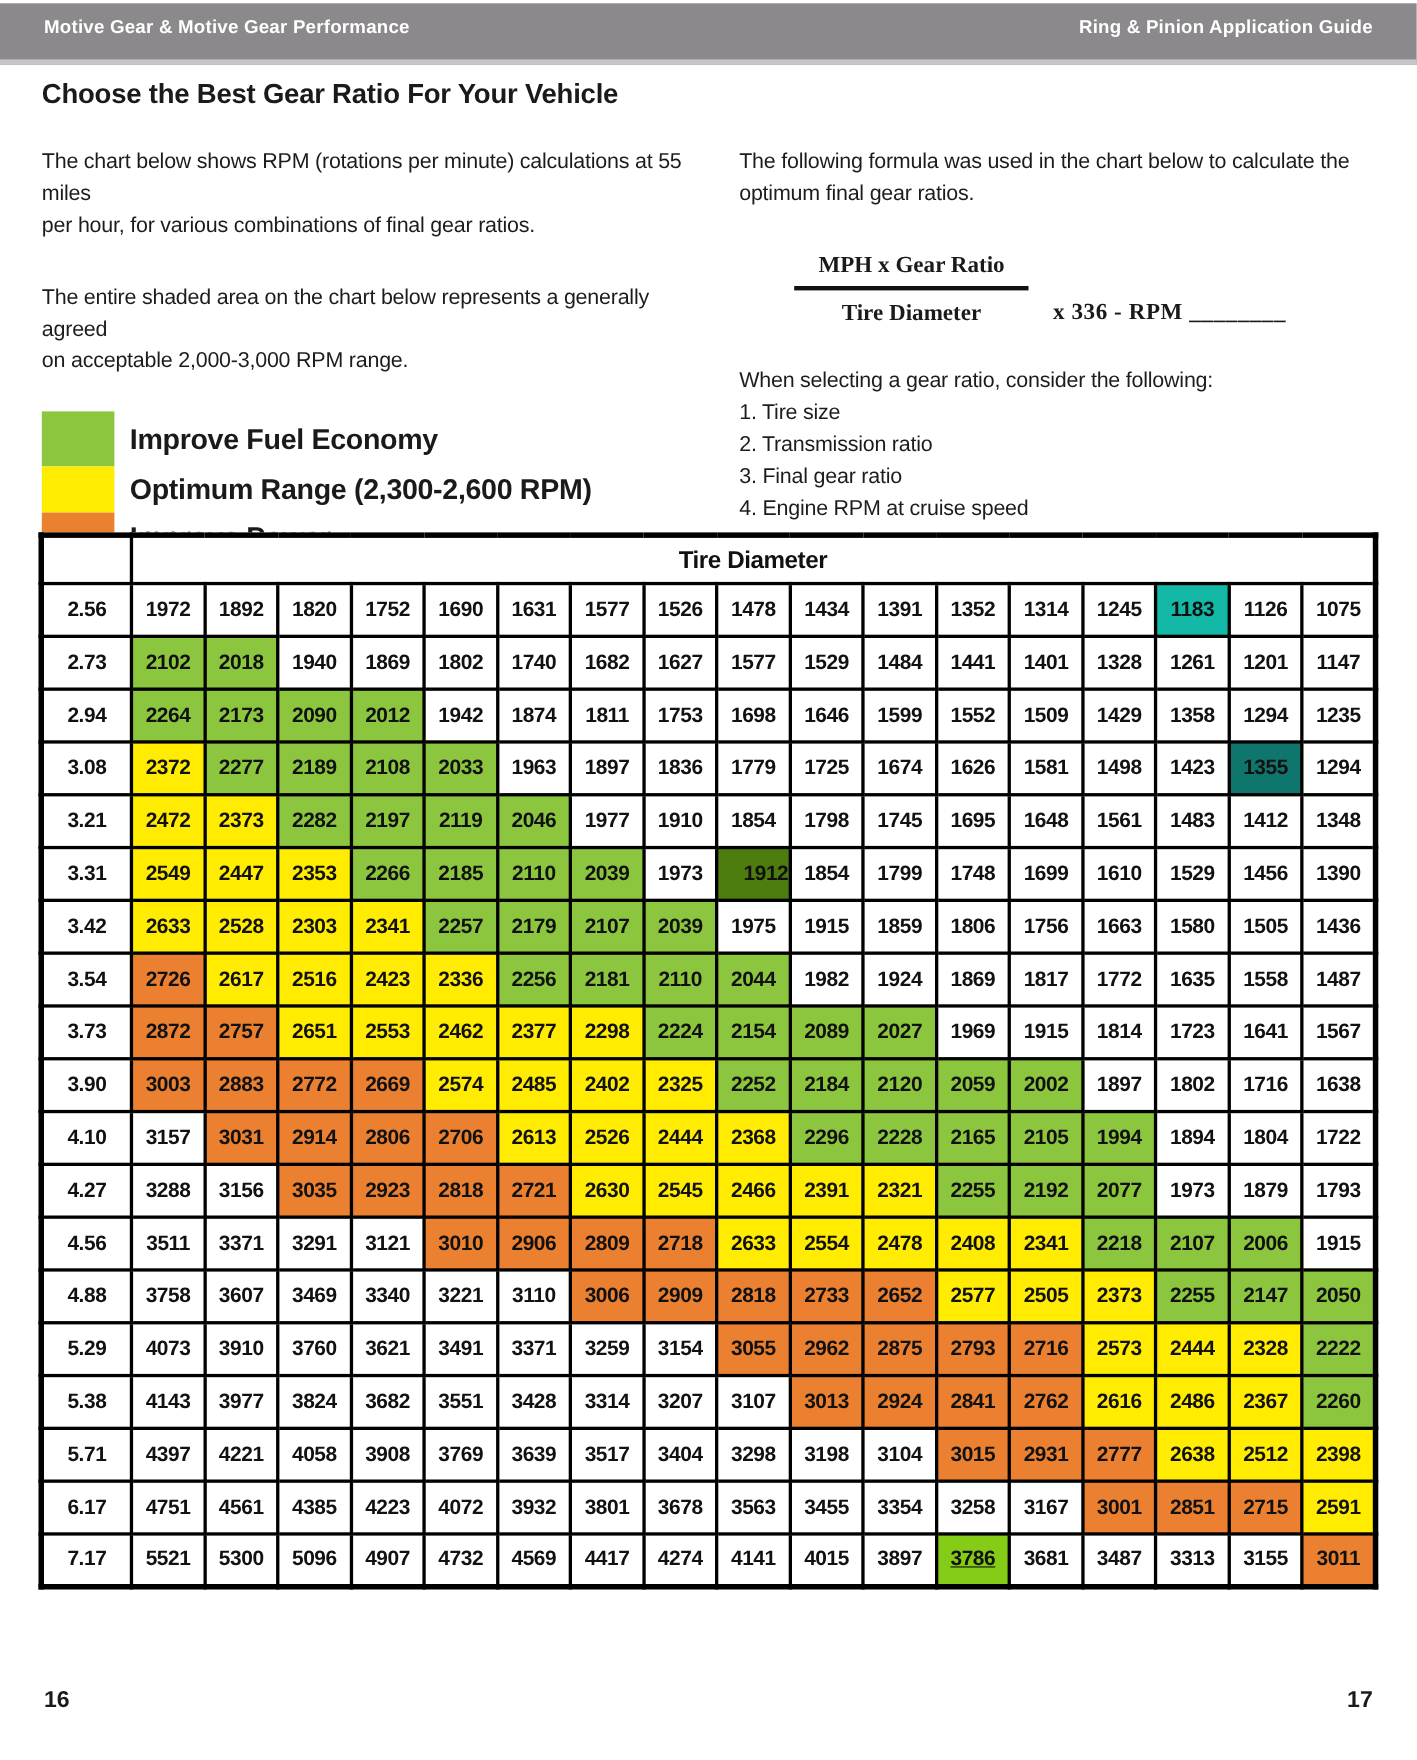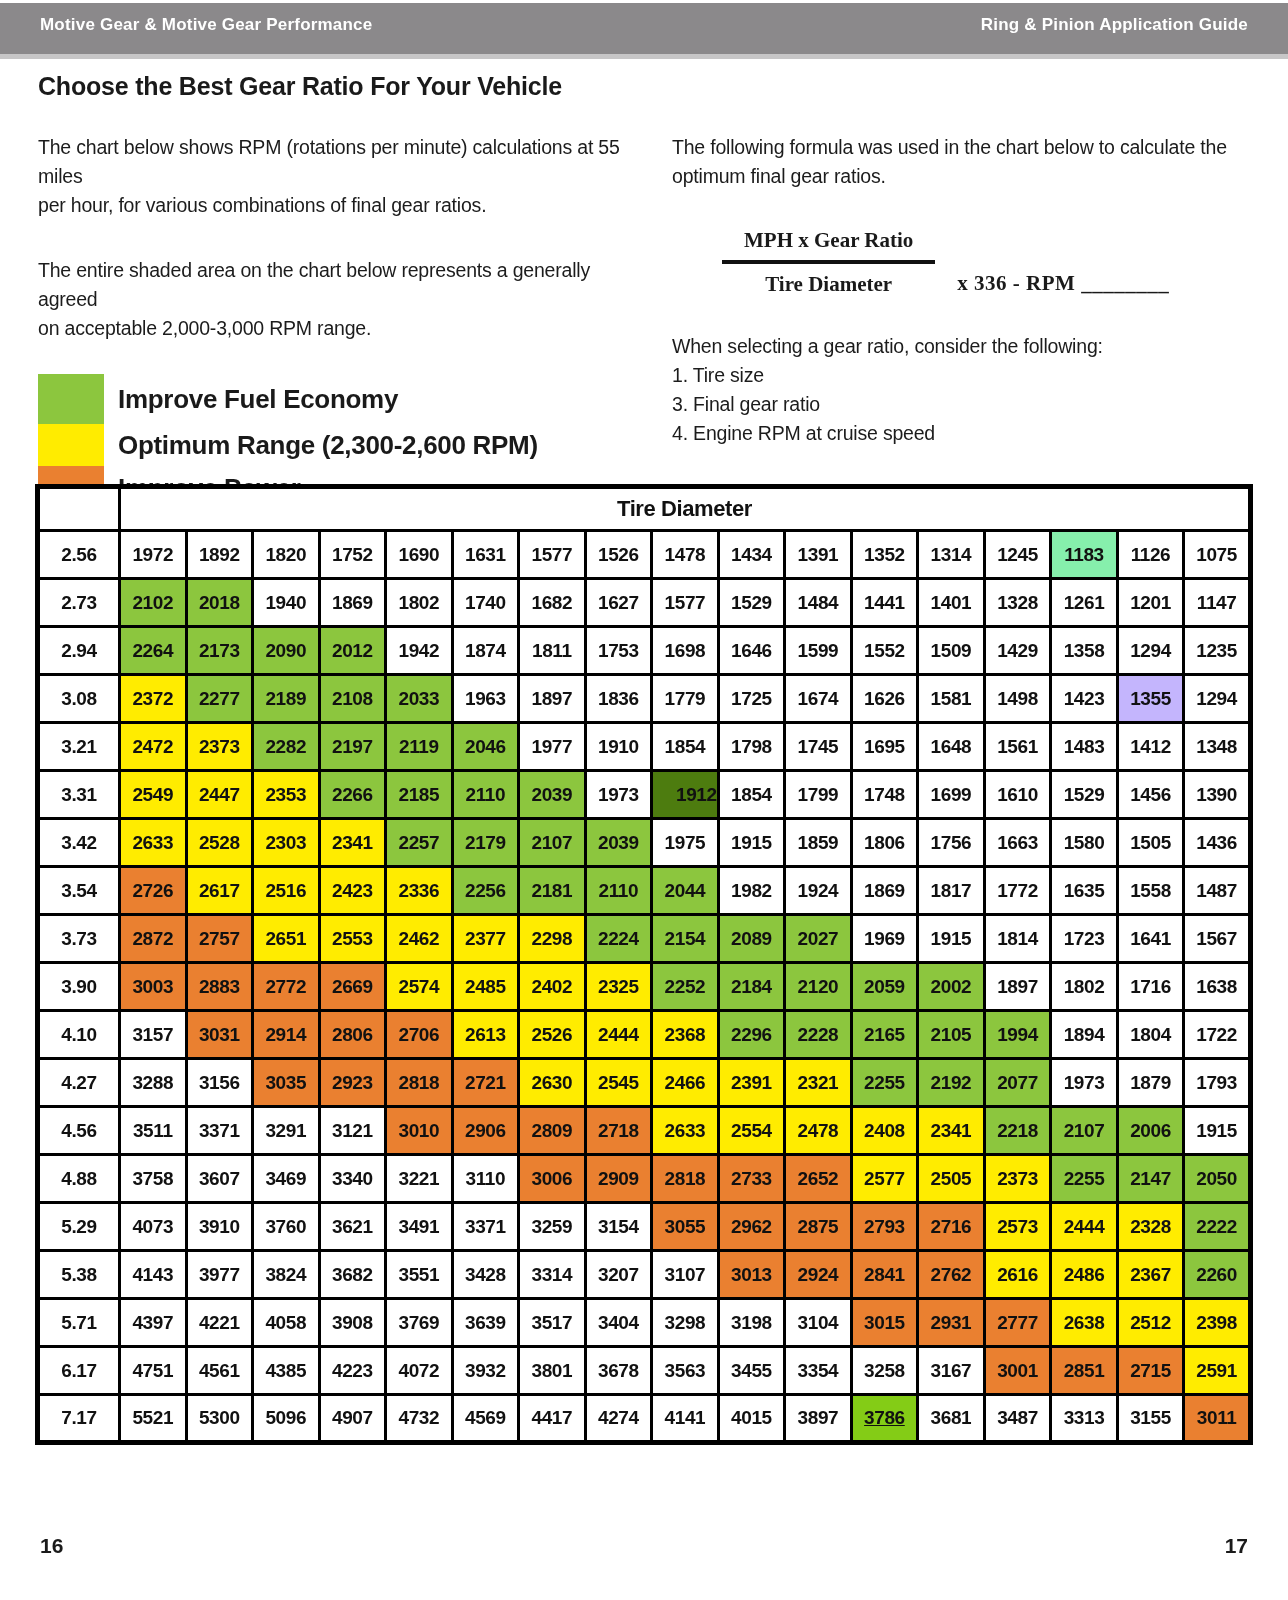--- a/index.html
+++ b/index.html
@@ -103,20 +103,21 @@
       <div class="frac">
         <div class="frac-num">MPH x Gear Ratio</div>
         <div class="frac-den">Tire Diameter</div>
       </div>
       <div class="formula-suffix">x 336 - RPM ________</div>
     </div>
 
     <div class="considerations">
       <div class="considerations-title">When selecting a gear ratio, consider the following:</div>
       <div class="consideration-item">1. Tire size</div>
+      <div class="consideration-item">2. Transmission ratio</div>
       <div class="consideration-item">3. Final gear ratio</div>
       <div class="consideration-item">4. Engine RPM at cruise speed</div>
     </div>
   </div>
 
   <div class="gear-table-wrap">
     <table class="gear-table">
       <colgroup id="table-colgroup">
           <col style="width:82px">
           <col>
@@ -153,21 +154,21 @@
             <td style="background: rgb(255, 255, 255);">1690</td>
             <td style="background: rgb(255, 255, 255);">1631</td>
             <td style="background: rgb(255, 255, 255);">1577</td>
             <td style="background: rgb(255, 255, 255);">1526</td>
             <td style="background: rgb(255, 255, 255);">1478</td>
             <td style="background: rgb(255, 255, 255);">1434</td>
             <td style="background: rgb(255, 255, 255);">1391</td>
             <td style="background: rgb(255, 255, 255);">1352</td>
             <td style="background: rgb(255, 255, 255);">1314</td>
             <td style="background: rgb(255, 255, 255);">1245</td>
-            <td style="background: #86efac;">1183</td>
+            <td style="background: #14b8a6;">1183</td>
             <td style="background: rgb(255, 255, 255);">1126</td>
             <td style="background: rgb(255, 255, 255);">1075</td>
           </tr>
           <tr>
             <td class="ratio">2.73</td>
             <td style="background: rgb(140, 198, 62);">2102</td>
             <td style="background: rgb(140, 198, 62);">2018</td>
             <td style="background: rgb(255, 255, 255);">1940</td>
             <td style="background: rgb(255, 255, 255);">1869</td>
             <td style="background: rgb(255, 255, 255);">1802</td>
@@ -214,21 +215,21 @@
             <td style="background: rgb(255, 255, 255);">1963</td>
             <td style="background: rgb(255, 255, 255);">1897</td>
             <td style="background: rgb(255, 255, 255);">1836</td>
             <td style="background: rgb(255, 255, 255);">1779</td>
             <td style="background: rgb(255, 255, 255);">1725</td>
             <td style="background: rgb(255, 255, 255);">1674</td>
             <td style="background: rgb(255, 255, 255);">1626</td>
             <td style="background: rgb(255, 255, 255);">1581</td>
             <td style="background: rgb(255, 255, 255);">1498</td>
             <td style="background: rgb(255, 255, 255);">1423</td>
-            <td style="background: #c4b5fd; margin-left: 36px;">1355</td>
+            <td style="background: #0f766e; margin-left: 36px;">1355</td>
             <td style="background: rgb(255, 255, 255);">1294</td>
           </tr>
           <tr>
             <td class="ratio">3.21</td>
             <td style="background: rgb(255, 236, 0);">2472</td>
             <td style="background: rgb(255, 236, 0);">2373</td>
             <td style="background: rgb(140, 198, 62);">2282</td>
             <td style="background: rgb(140, 198, 62);">2197</td>
             <td style="background: rgb(140, 198, 62);">2119</td>
             <td style="background: rgb(140, 198, 62);">2046</td>

